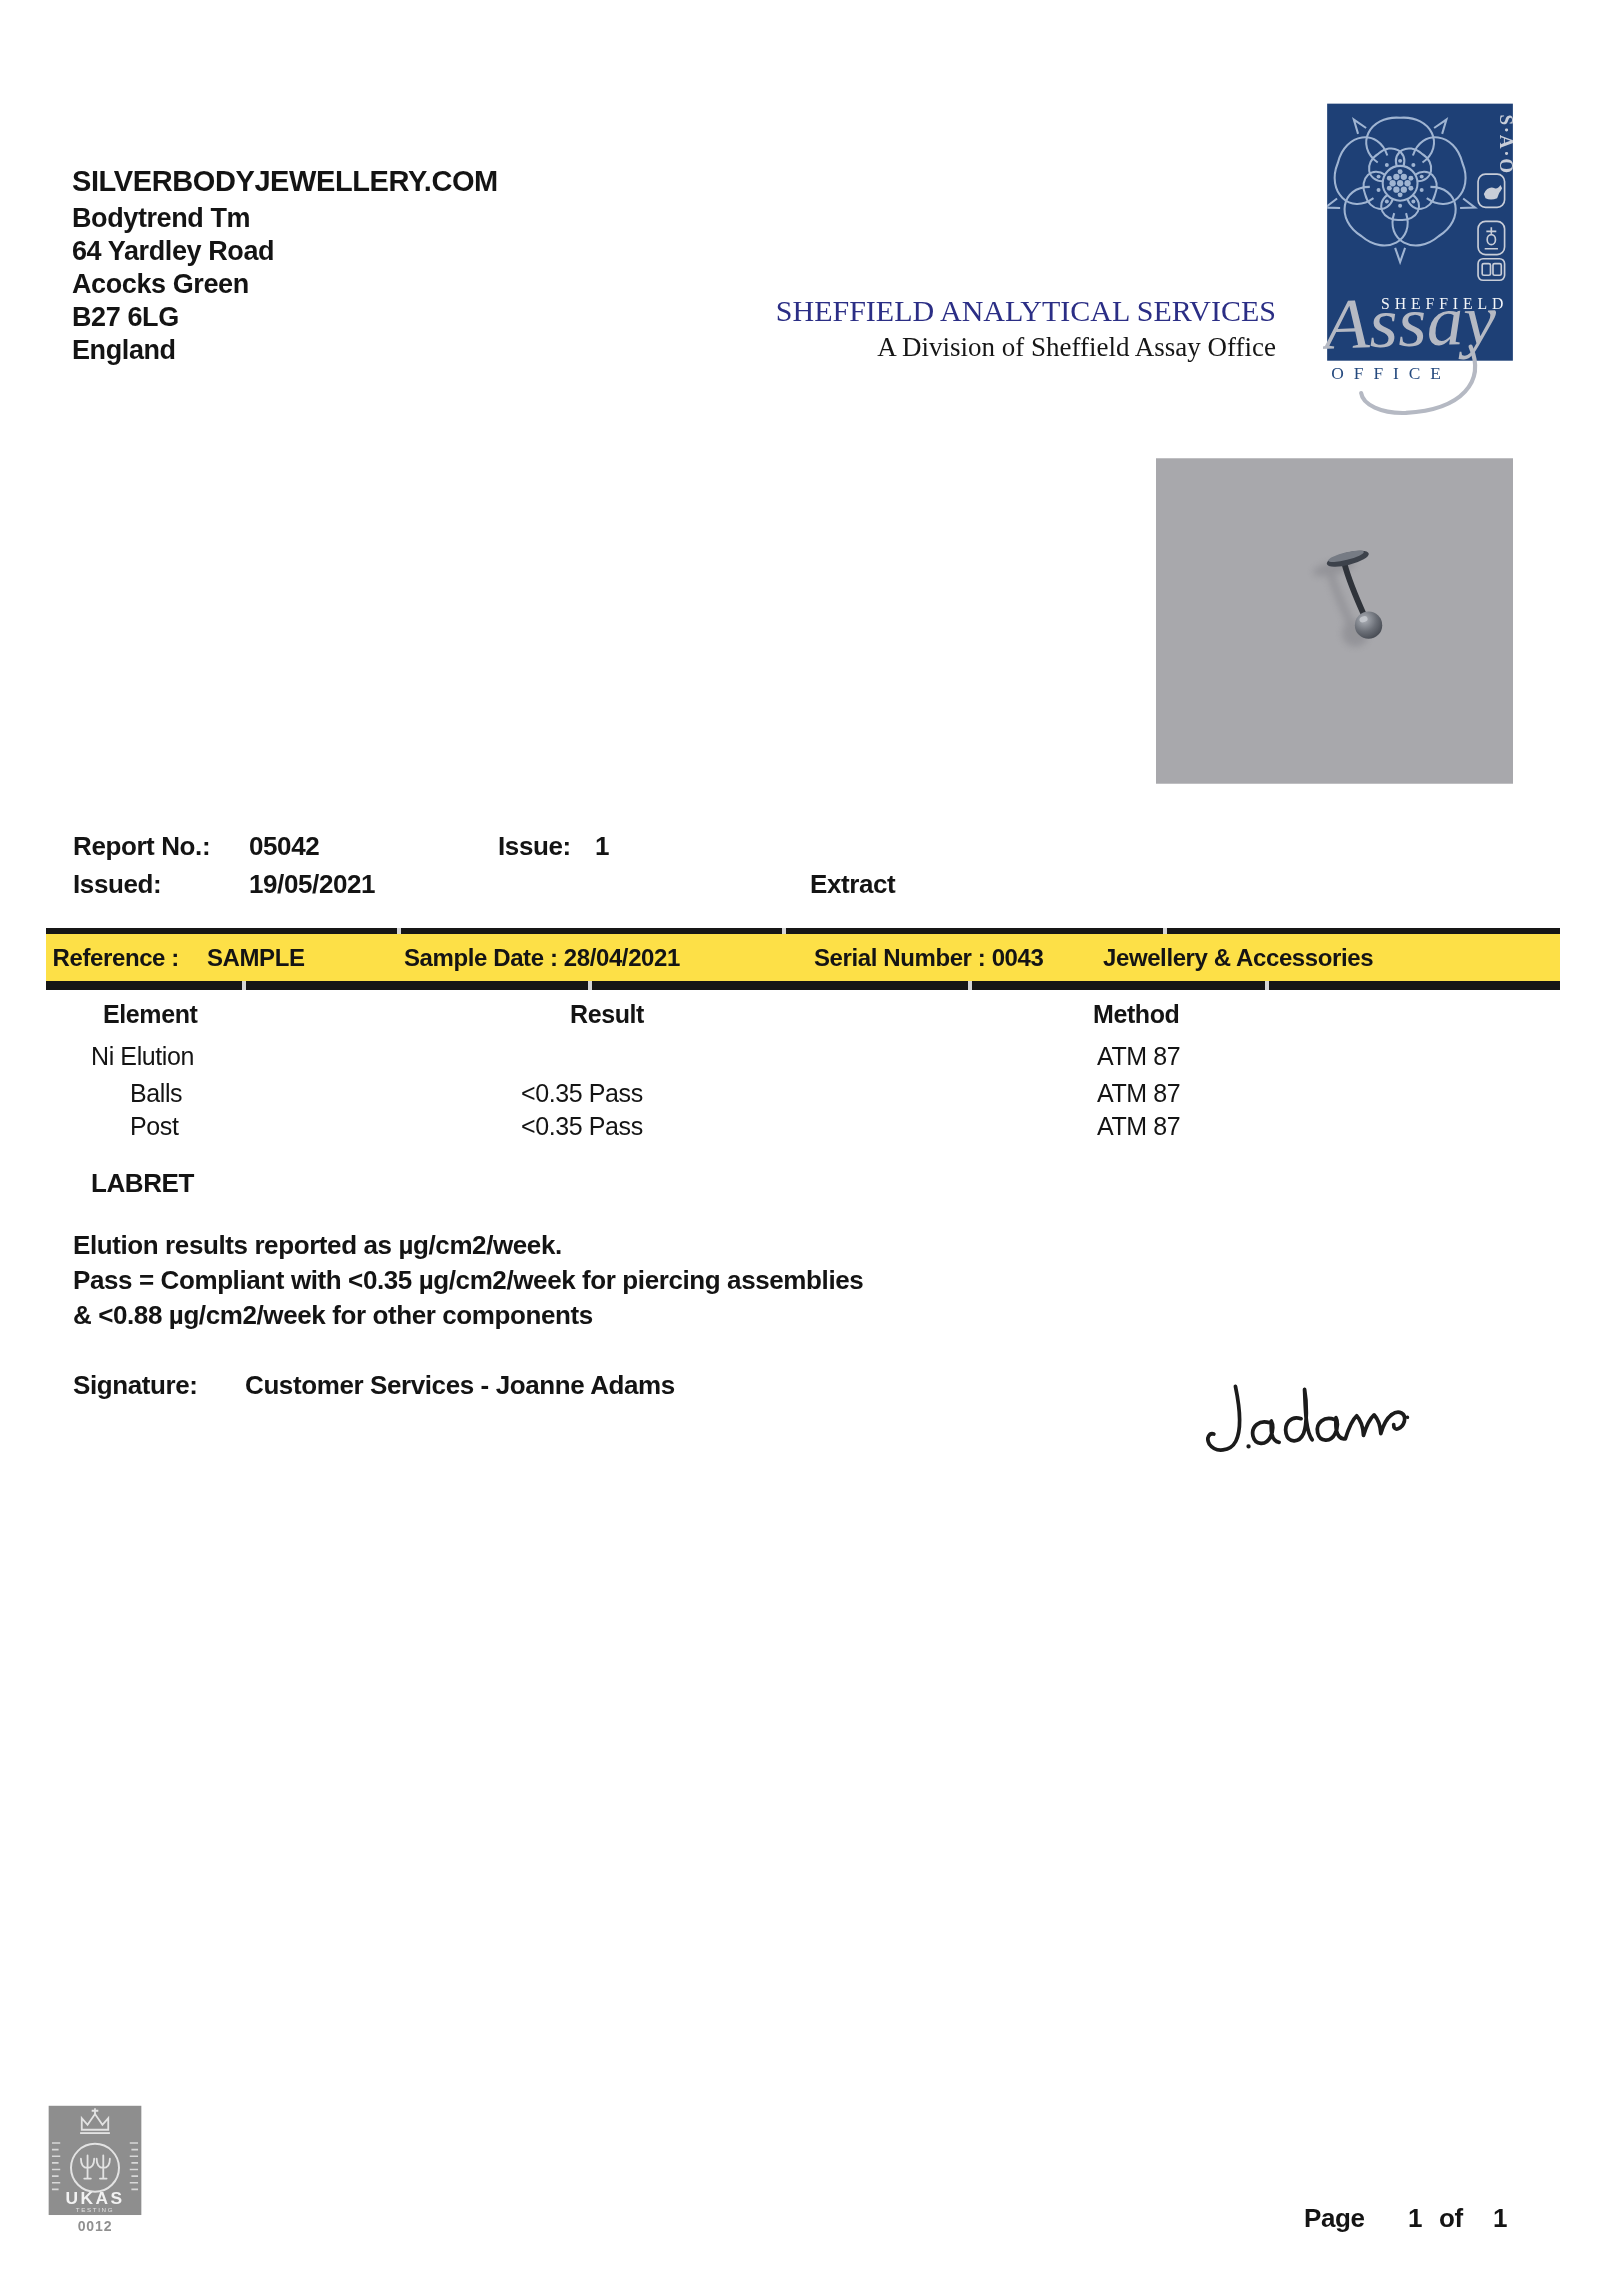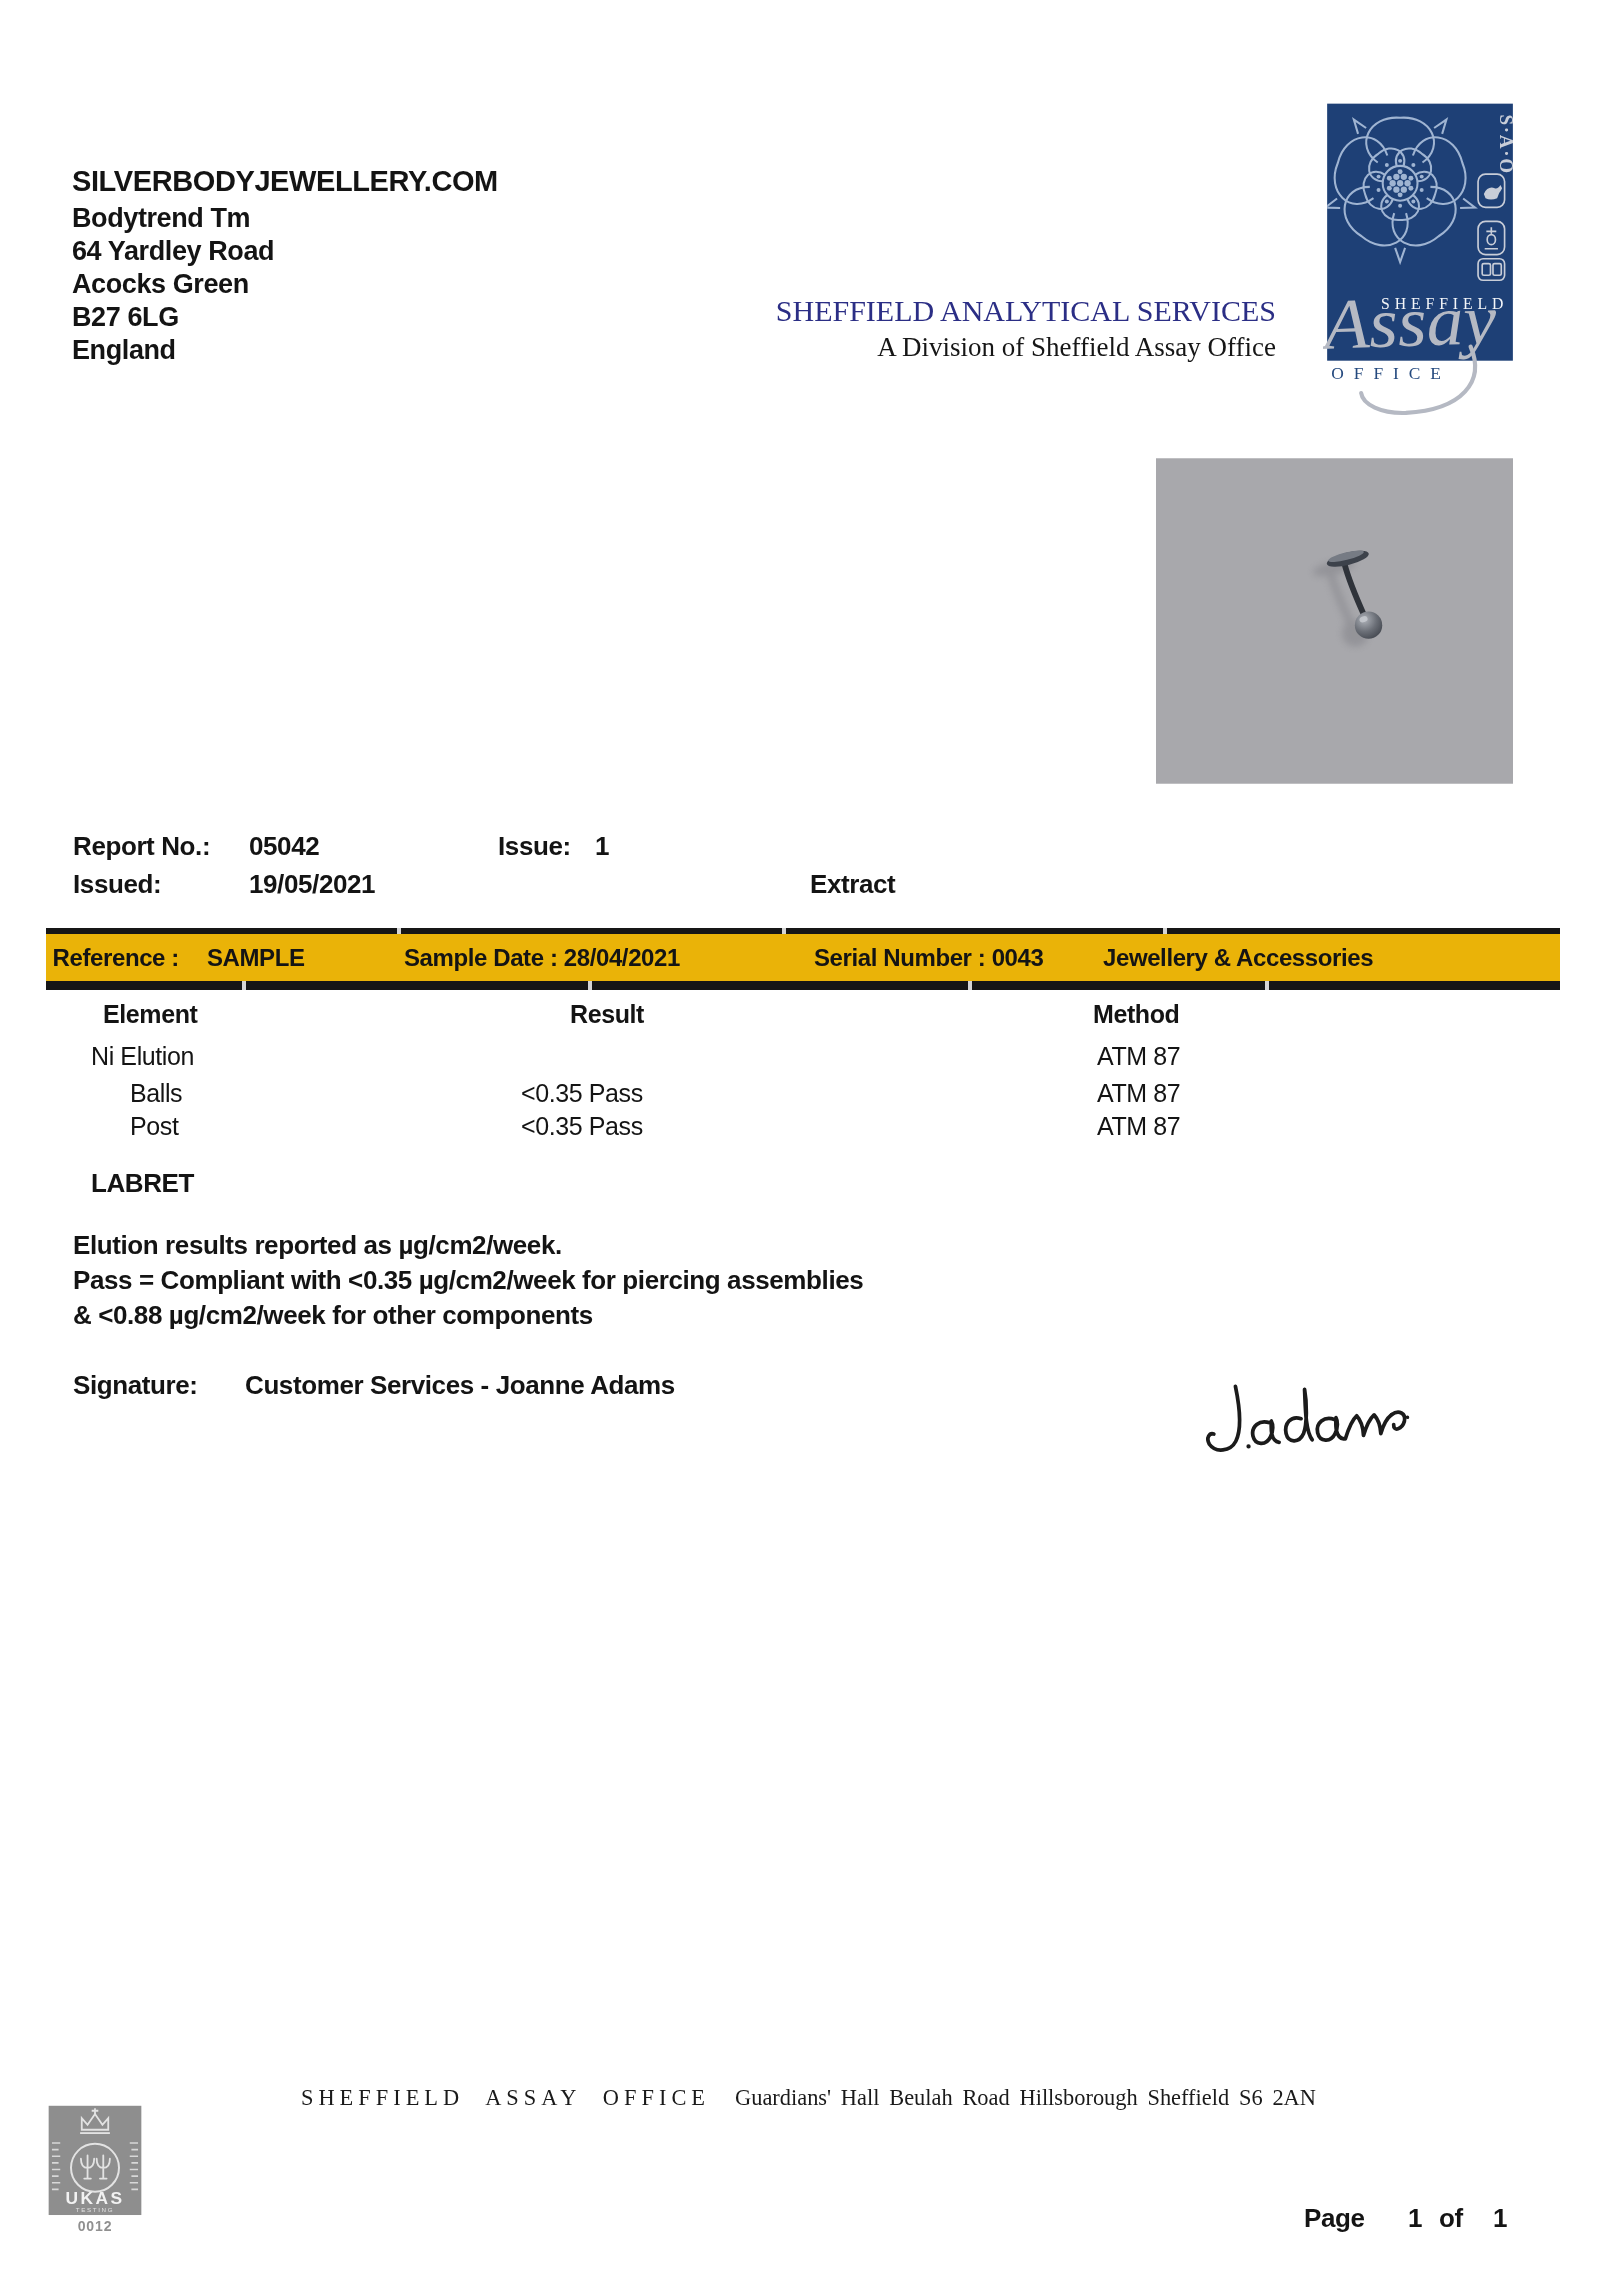--- a/index.html
+++ b/index.html
@@ -137,21 +137,21 @@
   <span class="abs sans lbl" style="left:73px;top:831px;">Report No.:</span>
   <span class="abs sans lbl" style="left:249px;top:831px;">05042</span>
   <span class="abs sans lbl" style="left:498px;top:831px;">Issue:</span>
   <span class="abs sans lbl" style="left:595px;top:831px;">1</span>
   <span class="abs sans lbl" style="left:73px;top:869px;">Issued:</span>
   <span class="abs sans lbl" style="left:249px;top:869px;">19/05/2021</span>
   <span class="abs sans lbl" style="left:810px;top:869px;">Extract</span>
 
   <div class="abs" style="left:46px;top:928px;width:1514px;height:62px;">
     <div class="abs bar" style="left:0;top:0;width:1514px;height:5.8px;"></div>
-    <div class="abs" style="left:0;top:5.8px;width:1514px;height:47px;background:#eab308;">
+    <div class="abs" style="left:0;top:5.8px;width:1514px;height:47px;background:#fde047;">
       <span class="abs sans cell" style="left:6.6px;">
         <span>Reference :</span><span style="margin-left:28px;">SAMPLE</span>
       </span>
       <span class="abs sans cell" style="left:358px;">
         <span>Sample Date :</span> <span>28/04/2021</span>
       </span>
       <span class="abs sans cell" style="left:768px;">
         <span>Serial Number :</span> <span>0043</span>
       </span>
       <span class="abs sans cell" style="left:1057px;">Jewellery &amp; Accessories</span>
@@ -203,24 +203,20 @@
       <circle cx="104" cy="87" r="2.6" fill="#1b1b1b" stroke="none"></circle>
       <path d="M131,60 C119,55 108,63 110,75 C112,86 125,88 131,77 C135,70 135,62 133,58 C132,68 131,82 141,84"></path>
       <path d="M169,57 C157,52 148,62 150,74 C152,85 165,87 171,75 C176,64 177,38 175,22 C175,40 173,72 181,83"></path>
       <path d="M209,60 C197,55 186,63 188,75 C190,86 203,88 209,77 C213,70 213,62 211,58 C210,68 209,82 219,84"></path>
       <path d="M221,84 C226,70 231,61 236,57 C241,63 243,72 243,81 C247,70 252,61 257,57 C262,63 264,72 264,80 C267,71 272,62 278,58"></path>
       <path d="M278,58 C287,52 296,57 293,67 C290,76 279,79 280,70"></path>
       <circle cx="297" cy="62" r="2.2" fill="#1b1b1b" stroke="none"></circle>
     </g>
   </svg>
 
-  <div class="abs" style="left:301px;top:2085px;display:flex;align-items:baseline;gap:25px;">
-    <span class="serif footer-serif" style="letter-spacing:5px;word-spacing:11.6px;">SHEFFIELD ASSAY OFFICE</span>
-    <span class="serif footer-serif" style="word-spacing:4.2px;">Guardians' Hall Beulah Road Hillsborough Sheffield S6 2AN</span>
-  </div>
 
   <span class="abs sans b" style="left:1304px;top:2203px;font-size:26px;">Page</span>
   <span class="abs sans b" style="left:1408px;top:2203px;font-size:26px;">1</span>
   <span class="abs sans b" style="left:1439px;top:2203px;font-size:26px;">of</span>
   <span class="abs sans b" style="left:1493px;top:2203px;font-size:26px;">1</span>
 
   <svg class="abs" style="left:47px;top:2103px;" width="96" height="133" viewBox="0 0 116 160">
     <rect x="2" y="3" width="112" height="132" fill="#8e8e8e"></rect>
     <g stroke="#e3e3e3" stroke-width="2.2" fill="none">
       <path d="M42,32 L42,18 L49,26 L58,13 L67,26 L74,18 L74,32 Z"></path>

